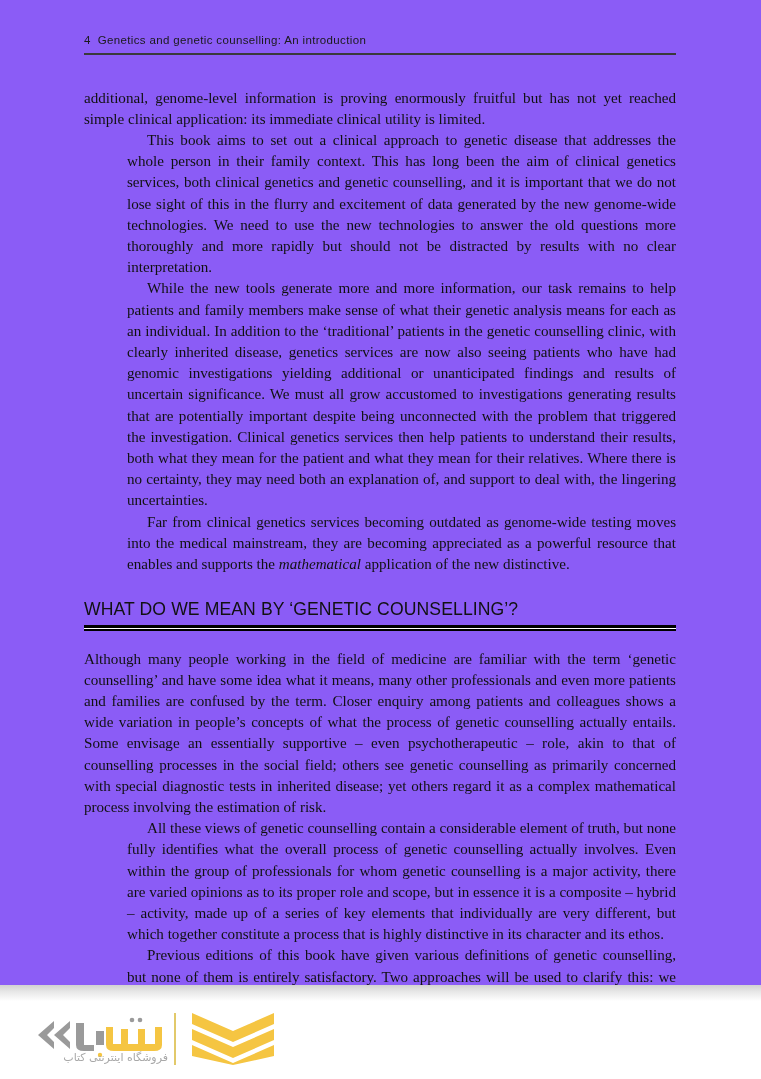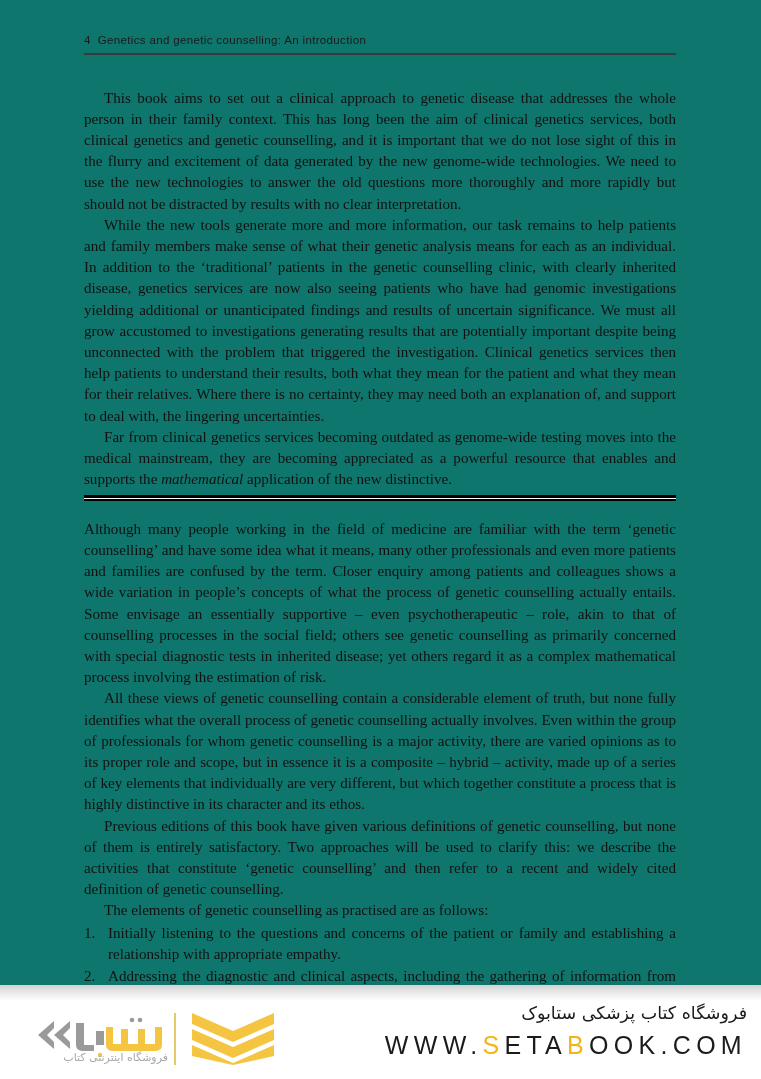--- a/index.html
+++ b/index.html
@@ -15,21 +15,21 @@
     font-family: "Liberation Serif", "DejaVu Serif", serif;
     color: #000000;
   }
 
   
   .page {
     position: absolute;
     left: 0; top: 0;
     width: 761px;
     height: 985px;
-    background: #0f766e;
+    background: #8b5cf6;
     box-sizing: border-box;
   }
 
   .content {
     position: absolute;
     left: 84px;
     top: 34px;
     width: 592px;
   }
 
@@ -57,20 +57,21 @@
     margin: 0;
     font-size: 15.1px;
     line-height: 21.2px;
     text-align: justify;
     text-justify: inter-word;
     hyphens: none;
     color: #111111;
   }
   p.body.indent {
     text-indent: 20px;
+    margin-left: 43px;
   }
   p.body + p.body {
     margin-top: 0;
   }
   em.it {
     font-style: italic;
   }
 
   
   .section-heading {
@@ -202,24 +203,26 @@
 <body>
 
 <div class="page">
   <div class="content">
 
     <div class="runhead">
       <span class="folio">4</span><span>Genetics and genetic counselling: An introduction</span>
     </div>
     <div class="runhead-rule"></div>
 
+    <p class="body">additional, genome-level information is proving enormously fruitful but has not yet reached simple clinical application: its immediate clinical utility is limited.</p>
     <p class="body indent">This book aims to set out a clinical approach to genetic disease that addresses the whole person in their family context. This has long been the aim of clinical genetics services, both clinical genetics and genetic counselling, and it is important that we do not lose sight of this in the flurry and excitement of data generated by the new genome-wide technologies. We need to use the new technologies to answer the old questions more thoroughly and more rapidly but should not be distracted by results with no clear interpretation.</p>
     <p class="body indent">While the new tools generate more and more information, our task remains to help patients and family members make sense of what their genetic analysis means for each as an individual. In addition to the ‘traditional’ patients in the genetic counselling clinic, with clearly inherited disease, genetics services are now also seeing patients who have had genomic investigations yielding additional or unanticipated findings and results of uncertain significance. We must all grow accustomed to investigations generating results that are potentially important despite being unconnected with the problem that triggered the investigation. Clinical genetics services then help patients to understand their results, both what they mean for the patient and what they mean for their relatives. Where there is no certainty, they may need both an explanation of, and support to deal with, the lingering uncertainties.</p>
     <p class="body indent"><span>Far from clinical genetics services becoming outdated as genome-wide testing moves into the medical mainstream, they are becoming appreciated as a powerful resource that enables and supports the </span><em class="it">mathematical</em><span> application of the new distinctive.</span></p>
 
+    <div class="section-heading">WHAT DO WE MEAN BY ‘GENETIC COUNSELLING’?</div>
     <div class="heading-rule">
       <div class="thick"></div>
       <div class="gap"></div>
       <div class="thin"></div>
     </div>
 
     <p class="body">Although many people working in the field of medicine are familiar with the term ‘genetic counselling’ and have some idea what it means, many other professionals and even more patients and families are confused by the term. Closer enquiry among patients and colleagues shows a wide variation in people’s concepts of what the process of genetic counselling actually entails. Some envisage an essentially supportive – even psychotherapeutic – role, akin to that of counselling processes in the social field; others see genetic counselling as primarily concerned with special diagnostic tests in inherited disease; yet others regard it as a complex mathematical process involving the estimation of risk.</p>
     <p class="body indent">All these views of genetic counselling contain a considerable element of truth, but none fully identifies what the overall process of genetic counselling actually involves. Even within the group of professionals for whom genetic counselling is a major activity, there are varied opinions as to its proper role and scope, but in essence it is a composite – hybrid – activity, made up of a series of key elements that individually are very different, but which together constitute a process that is highly distinctive in its character and its ethos.</p>
     <p class="body indent">Previous editions of this book have given various definitions of genetic counselling, but none of them is entirely satisfactory. Two approaches will be used to clarify this: we describe the activities that constitute ‘genetic counselling’ and then refer to a recent and widely cited definition of genetic counselling.</p>
     <p class="body indent">The elements of genetic counselling as practised are as follows:</p>
@@ -259,17 +262,13 @@
 
     <div class="divider-line"></div>
 
     <svg class="chev-logo" width="86" height="56" viewBox="0 0 86 56">
       <path d="M2 2 L2 13 L43 31 L84 13 L84 2 L43 20 Z" fill="#F5C542"></path>
       <path d="M2 18 L2 29 L43 47 L84 29 L84 18 L43 36 Z" fill="#F5C542"></path>
       <path d="M2 34 L2 45 L43 54 L84 45 L84 34 L43 52 Z" fill="#F5C542"></path>
     </svg>
   </div>
 
-  <div class="footer-right">
-    <div class="fa-line">فروشگاه کتاب پزشکی ستابوک</div>
-    <div class="url-line"><span>WWW.</span><span class="gold">S</span><span>ETA</span><span class="gold">B</span><span>OOK.COM</span></div>
-  </div>
 </div>
 
 </body></html>

